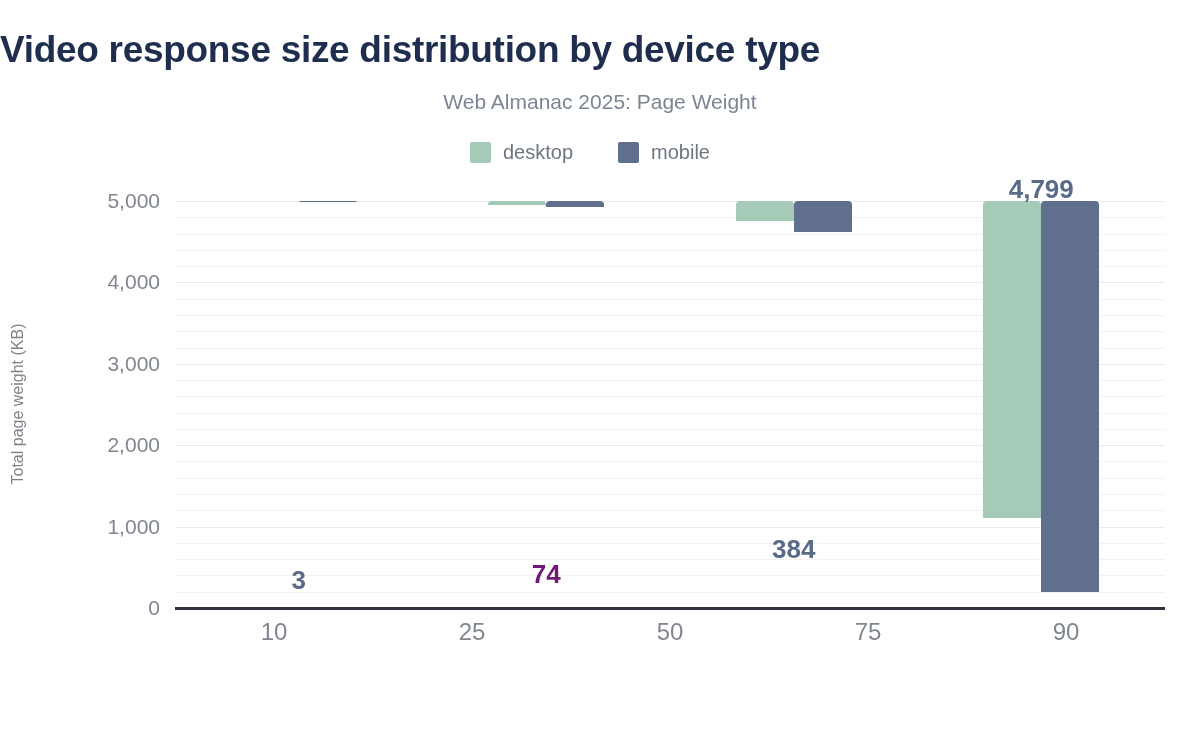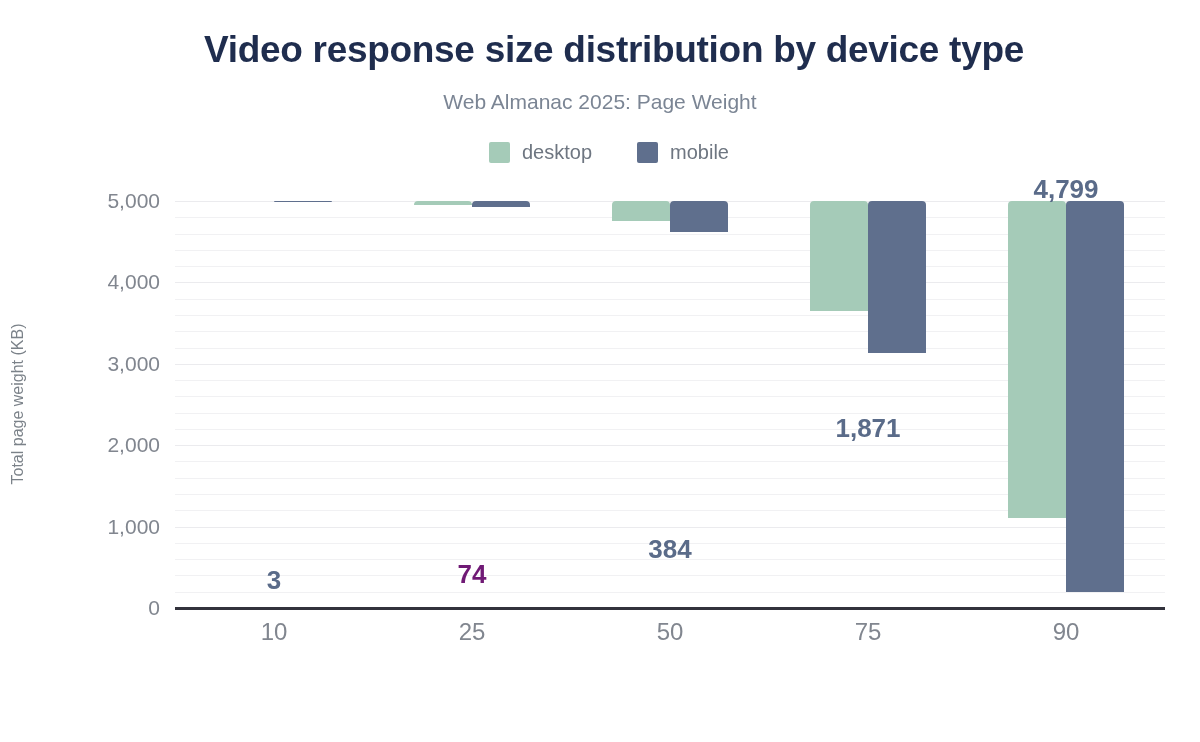--- a/index.html
+++ b/index.html
@@ -22,21 +22,21 @@
     width: 1200px;
     height: 742px;
   }
 
   
   .chart-title {
     position: absolute;
     top: 30px;
     left: 0;
     width: 1024px;
-    text-align: right;
+    text-align: left;
     font-size: 37px;
     font-weight: 700;
     letter-spacing: -0.3px;
     color: #1f2d4e;
     line-height: 1.1;
     white-space: nowrap;
   }
   .chart-subtitle {
     position: absolute;
     top: 90px;
@@ -51,21 +51,20 @@
   
   .legend {
     position: absolute;
     top: 141px;
     left: 0;
     width: 1180px;
     display: flex;
     justify-content: center;
     align-items: center;
     gap: 45px;
-    padding-left: 19px;
   }
   .legend-item {
     display: flex;
     align-items: center;
     gap: 12px;
   }
   .legend-swatch {
     width: 21px;
     height: 21px;
     border-radius: 2px;
@@ -271,25 +270,20 @@
         <div class="bar desktop" style="height: 4.07px; background: rgb(165, 203, 184);"></div>
         <div class="bar mobile" style="height: 6.0236px; background: rgb(95, 111, 141);"></div>
         <div class="group-label" style="bottom: 18.0236px; color: #701a75;">74</div>
       </div>
       <div class="group">
         <div class="bar desktop" style="height: 19.943px; background: rgb(165, 203, 184);"></div>
         <div class="bar mobile" style="height: 31.2576px; background: rgb(95, 111, 141);"></div>
         <div class="group-label" style="bottom: 43.2576px; color: rgb(90, 107, 137);">384</div>
       </div>
       <div class="group">
-        <div class="bar desktop" style="height: 109.89px; background: rgb(165, 203, 184);"></div>
-        <div class="bar mobile" style="height: 152.299px; background: rgb(95, 111, 141);"></div>
-        <div class="group-label" style="bottom: 164.299px; color: rgb(90, 107, 137);">1,871</div>
-      </div>
-      <div class="group">
         <div class="bar desktop" style="height: 317.46px; background: rgb(165, 203, 184);"></div>
         <div class="bar mobile" style="height: 390.639px; background: rgb(95, 111, 141);"></div>
         <div class="group-label" style="bottom: 402.639px; color: rgb(90, 107, 137);">4,799</div>
       </div>
     </div>
 
   <div class="axis-line"></div>
 
   <div class="x-ticks" id="x-ticks">
       <div class="x-tick">10</div>

